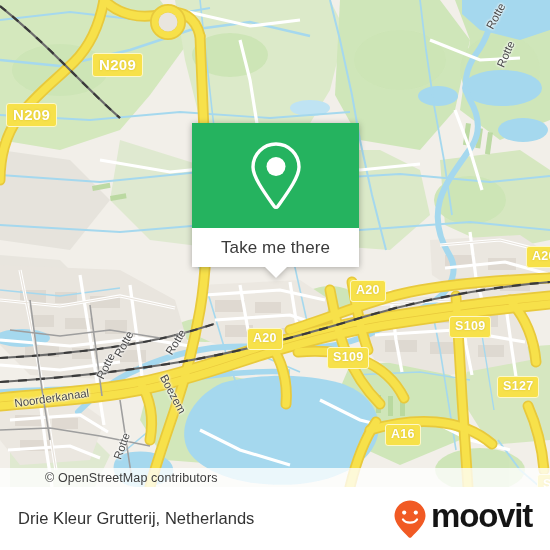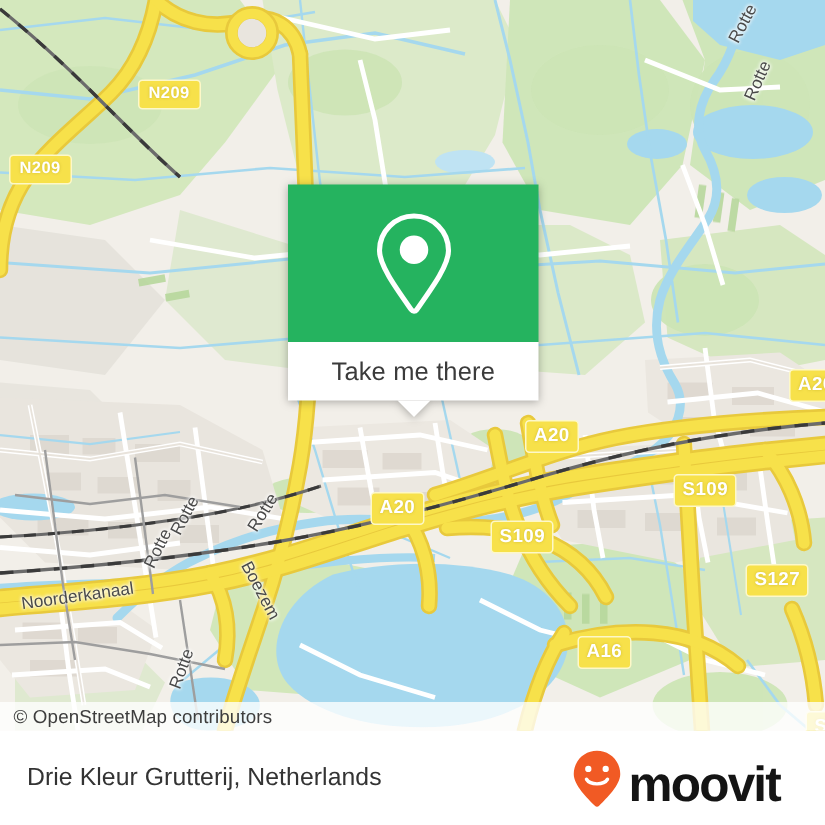--- a/index.html
+++ b/index.html
@@ -28,36 +28,37 @@
   svg.layer { display: block; }
 
   
   #attribution {
     position: absolute;
     left: 0; top: 468px;
     width: 550px; height: 20px;
     background: rgba(255,255,255,0.78);
     display: flex; align-items: center;
     z-index: 40;
+    padding-left: 36px;
   }
   #attribution span {
     font-size: 12.5px;
     color: #3d3d3d;
     padding-left: 9px;
     letter-spacing: 0.1px;
   }
 
   
   .shield {
     position: absolute;
     background: #f7e14a;
     border: 1.6px solid #fdf8c8;
     border-radius: 3px;
     color: #ffffff;
-    font-size: 11px;
+    font-size: 15px;
     font-weight: bold;
     line-height: 1;
     padding: 3px 6px 4px 6px;
     text-shadow: 0 0 2px rgba(140,120,0,0.35);
     white-space: nowrap;
     z-index: 30;
     letter-spacing: 0.3px;
   }
   .shield.sm { font-size: 12.5px; padding: 3px 5px 4px 5px; }
 
@@ -107,28 +108,28 @@
 
   
   #footer {
     position: absolute;
     left: 0; top: 487px;
     width: 550px; height: 63px;
     background: #ffffff;
     display: flex;
     align-items: center;
     justify-content: space-between;
-    padding: 0 30px 0 18px;
+    padding: 0 18px 0 18px;
   }
   #footer-title {
     font-size: 16.5px;
     color: #333333;
     letter-spacing: 0.05px;
   }
-  #brand { display: flex; align-items: flex-end; gap: 4px; }
+  #brand { display: flex; align-items: flex-start; gap: 4px; }
   #brand-wordmark {
     font-size: 33px;
     font-weight: bold;
     color: #141414;
     letter-spacing: -1.2px;
     line-height: 1;
   }
 </style>
 </head>
 <body>

